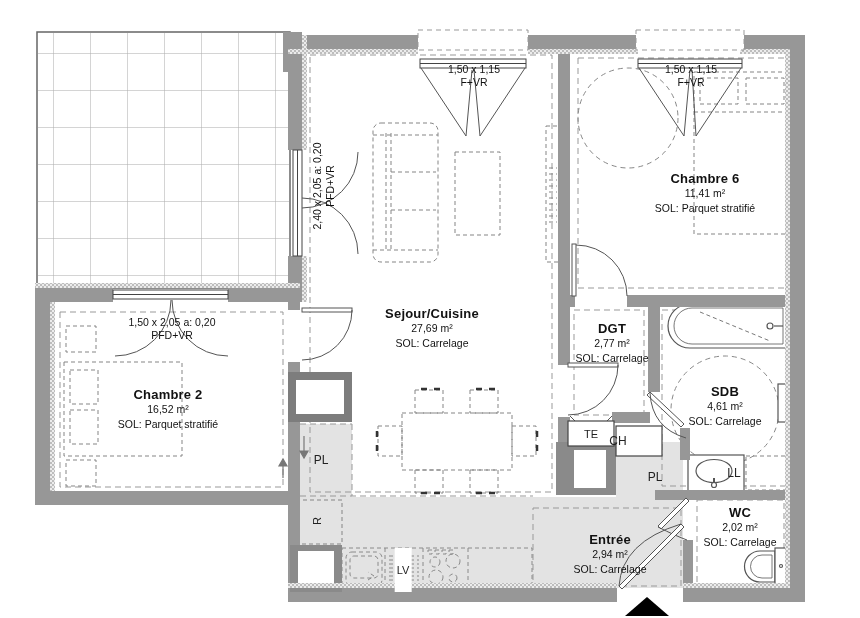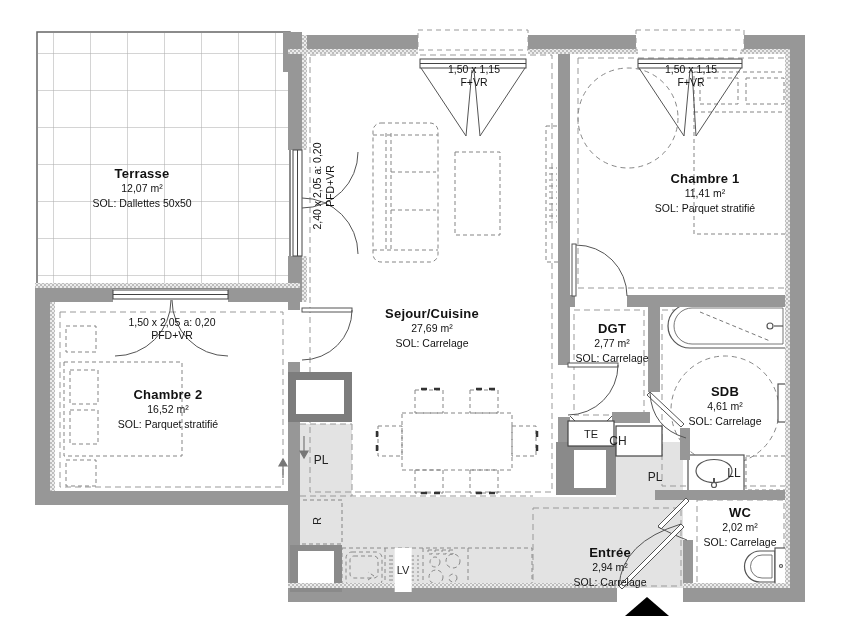--- a/index.html
+++ b/index.html
@@ -282,34 +282,29 @@
   <g stroke="#777" stroke-width="1.2" fill="#777">
     <line x1="304" y1="436" x2="304" y2="452"></line>
     <polygon points="300,451 308,451 304,458"></polygon>
     <line x1="283" y1="478" x2="283" y2="464"></line>
     <polygon points="279,466 287,466 283,459"></polygon>
   </g>
 
   <polygon points="625,616 669,616 647,597" fill="#000"></polygon>
 </svg>
 
-<div class="lbl" style="left:142px;top:188px">
-  <span class="rname">Terrasse</span>
-  <span class="rmeta">12,07 m²</span>
-  <span class="rmeta">SOL: Dallettes 50x50</span>
-</div>
 
 <div class="lbl" style="left:432px;top:328px">
   <span class="rname">Sejour/Cuisine</span>
   <span class="rmeta">27,69 m²</span>
   <span class="rmeta">SOL: Carrelage</span>
 </div>
 
 <div class="lbl" style="left:705px;top:193px">
-  <span class="rname">Chambre 1</span>
+  <span class="rname">Chambre 6</span>
   <span class="rmeta">11,41 m²</span>
   <span class="rmeta">SOL: Parquet stratifié</span>
 </div>
 
 <div class="lbl" style="left:168px;top:409px">
   <span class="rname">Chambre 2</span>
   <span class="rmeta">16,52 m²</span>
   <span class="rmeta">SOL: Parquet stratifié</span>
 </div>
 
@@ -324,21 +319,21 @@
   <span class="rmeta">4,61 m²</span>
   <span class="rmeta">SOL: Carrelage</span>
 </div>
 
 <div class="lbl" style="left:740px;top:527px">
   <span class="rname">WC</span>
   <span class="rmeta">2,02 m²</span>
   <span class="rmeta">SOL: Carrelage</span>
 </div>
 
-<div class="lbl" style="left:610px;top:567px">
+<div class="lbl" style="left:610px;top:554px">
   <span class="rname">Entrée</span>
   <span class="rmeta">2,94 m²</span>
   <span class="rmeta">SOL: Carrelage</span>
 </div>
 
 <div class="lbl" style="left:474px;top:76px">
   <span class="wlbl">1,50 x 1,15</span>
   <span class="wlbl">F+VR</span>
 </div>
 

